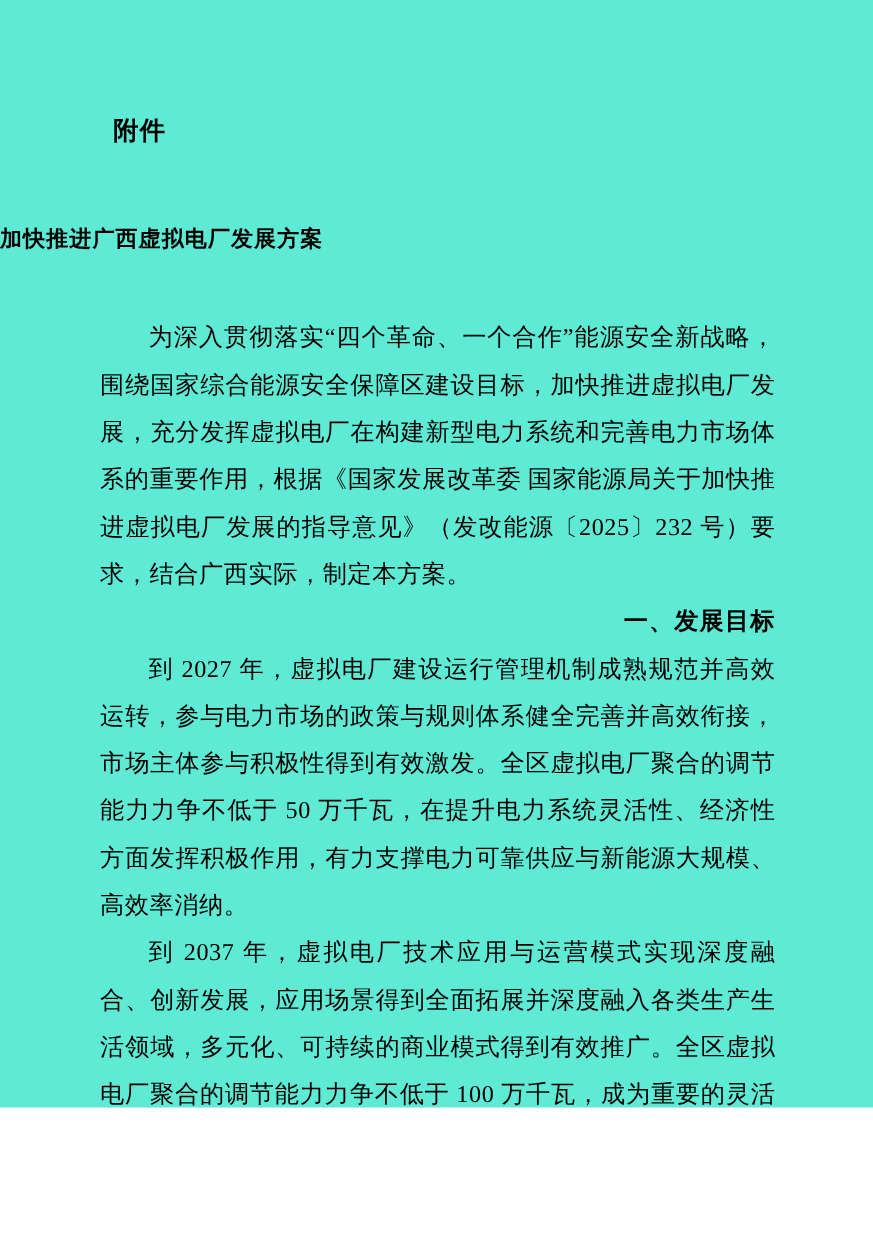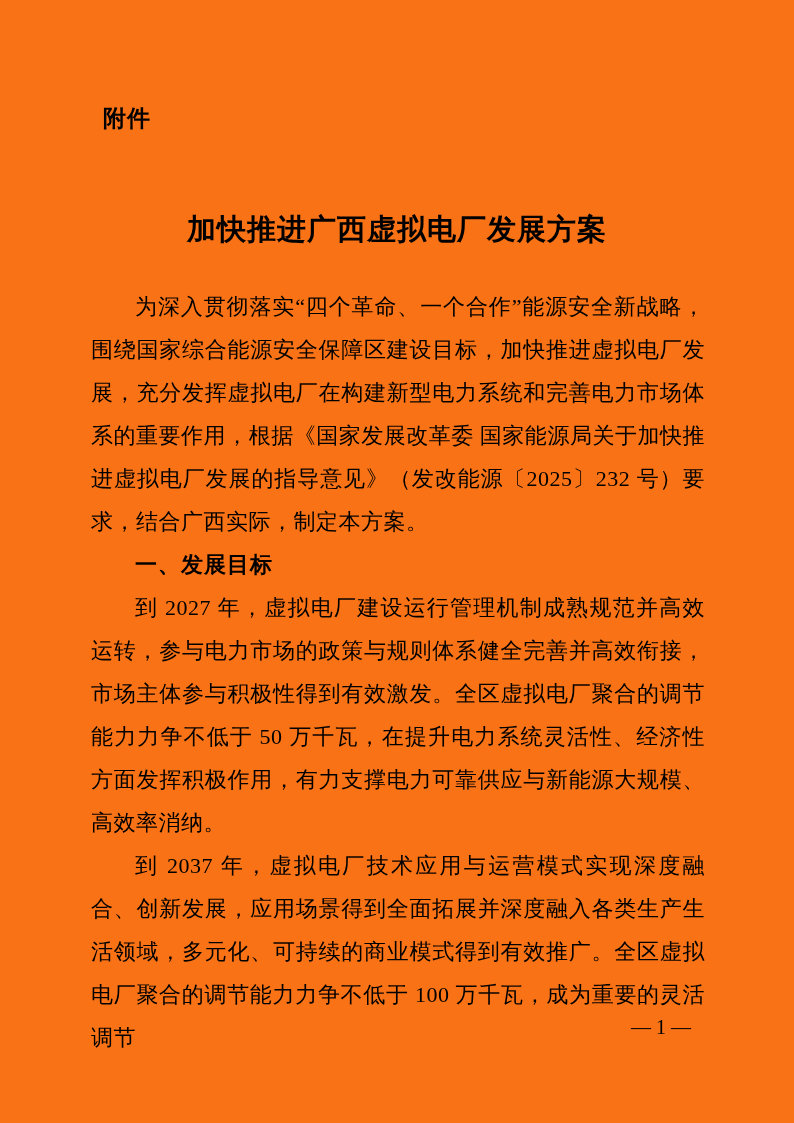--- a/index.html
+++ b/index.html
@@ -3,45 +3,45 @@
 <meta charset="utf-8">
 <style>
   html, body {
     margin: 0;
     padding: 0;
     background: #ffffff;
   }
   .page {
     position: relative;
     width: 794px;
-    height: 1123px;
-    background: #f97316;
+    height: 1007px;
+    background: #5eead4;
     color: #000000;
     font-family: "Liberation Serif", serif;
     overflow: hidden;
   }
   .attachment-label {
     position: absolute;
     left: 103px;
     top: 104px;
     font-family: "Liberation Sans", sans-serif;
     font-weight: bold;
     font-size: 23px;
     line-height: 1.3;
     letter-spacing: 1px;
   }
   .doc-title {
     position: absolute;
     left: 0;
     right: 0;
     top: 192px;
-    text-align: center;
+    text-align: left;
     font-family: "Liberation Serif", serif;
     font-weight: bold;
-    font-size: 29px;
+    font-size: 20px;
     line-height: 1.3;
     letter-spacing: 1px;
   }
   .content {
     position: absolute;
     left: 91px;
     top: 285px;
     width: 614px;
   }
   .body-para {
@@ -54,20 +54,21 @@
     letter-spacing: 0.5px;
   }
   .section-heading {
     margin: 0;
     font-family: "Liberation Sans", sans-serif;
     font-weight: bold;
     font-size: 22px;
     line-height: 43px;
     text-indent: 2em;
     letter-spacing: 1px;
+    text-align: right;
   }
   .page-number {
     position: absolute;
     top: 1015px;
     right: 103px;
     font-size: 20px;
     line-height: 1.2;
     font-family: "Liberation Serif", serif;
   }
 </style>

